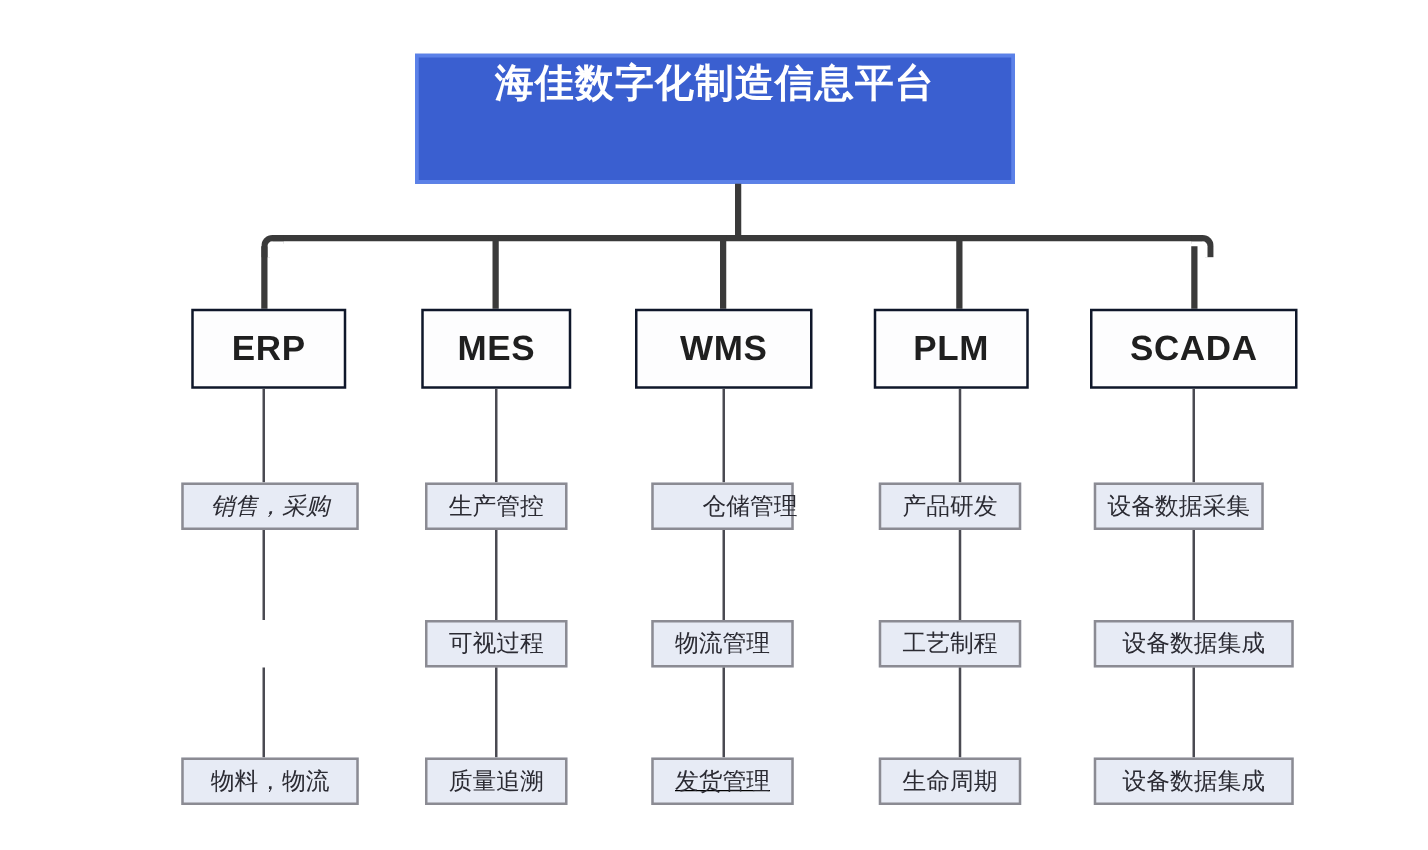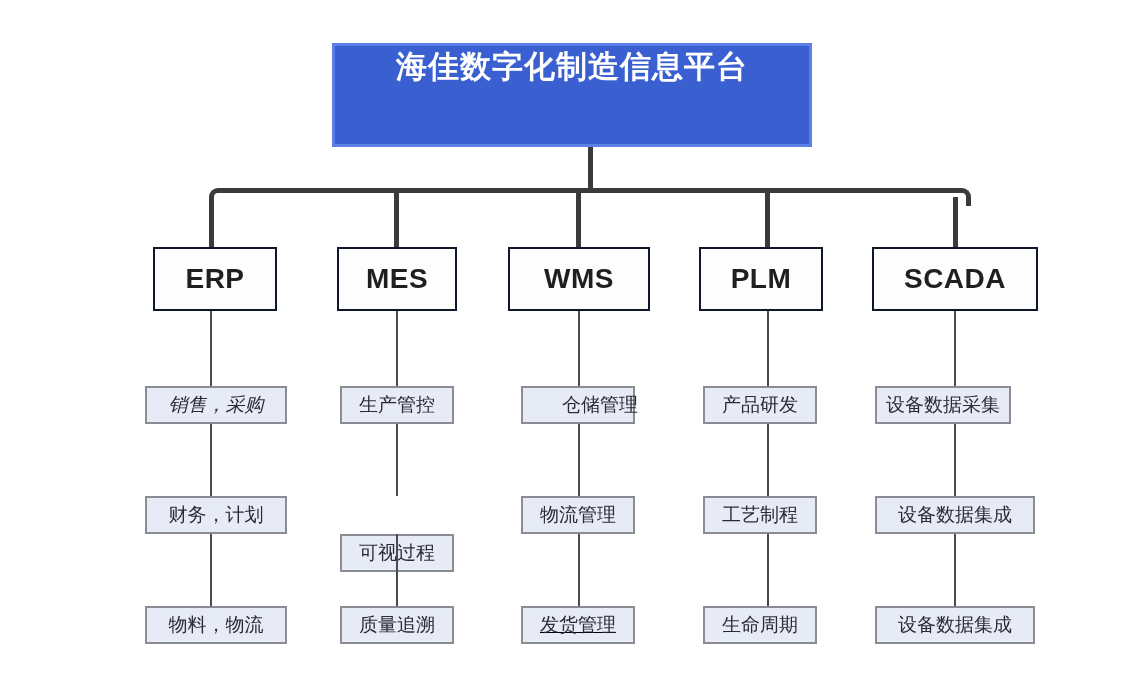--- a/index.html
+++ b/index.html
@@ -142,37 +142,34 @@
   <div class="conn-drop" style="left:953px; top:197px; height:52px;"></div>
 
   <div class="sys-box" style="left:153px; width:124px;">
     <span class="sys-label">ERP</span>
   </div>
   <div class="conn-thin" style="left:210px; top:311px; height:75px;"></div>
   <div class="leaf-box" style="left:145px; top:386px; width:142px;font-style:italic;">
     <span class="leaf-label">销售，采购</span>
   </div>
   <div class="conn-thin" style="left:210px; top:424px; height:72px;"></div>
-  <div class="leaf-box" style="left:145px; top:496px; width:142px;">
-    <span class="leaf-label">财务，计划</span>
-  </div>
   <div class="conn-thin" style="left:210px; top:534px; height:72px;"></div>
   <div class="leaf-box" style="left:145px; top:606px; width:142px;">
     <span class="leaf-label">物料，物流</span>
   </div>
 
   <div class="sys-box" style="left:337px; width:120px;">
     <span class="sys-label">MES</span>
   </div>
   <div class="conn-thin" style="left:396px; top:311px; height:75px;"></div>
   <div class="leaf-box" style="left:340px; top:386px; width:114px;">
     <span class="leaf-label">生产管控</span>
   </div>
   <div class="conn-thin" style="left:396px; top:424px; height:72px;"></div>
-  <div class="leaf-box" style="left:340px; top:496px; width:114px;margin-top:38px;">
+  <div class="leaf-box" style="left:340px; top:496px; width:114px;">
     <span class="leaf-label">可视过程</span>
   </div>
   <div class="conn-thin" style="left:396px; top:534px; height:72px;"></div>
   <div class="leaf-box" style="left:340px; top:606px; width:114px;">
     <span class="leaf-label">质量追溯</span>
   </div>
 
   <div class="sys-box" style="left:508px; width:142px;">
     <span class="sys-label">WMS</span>
   </div>

